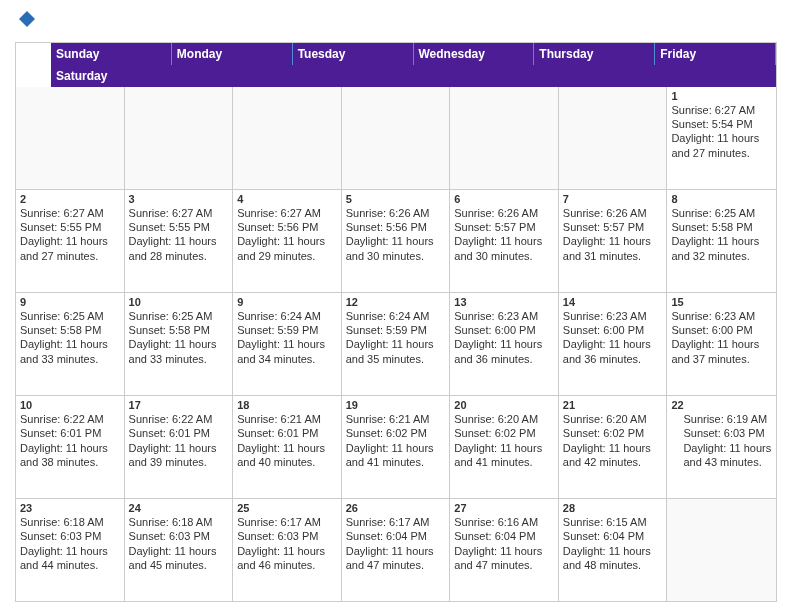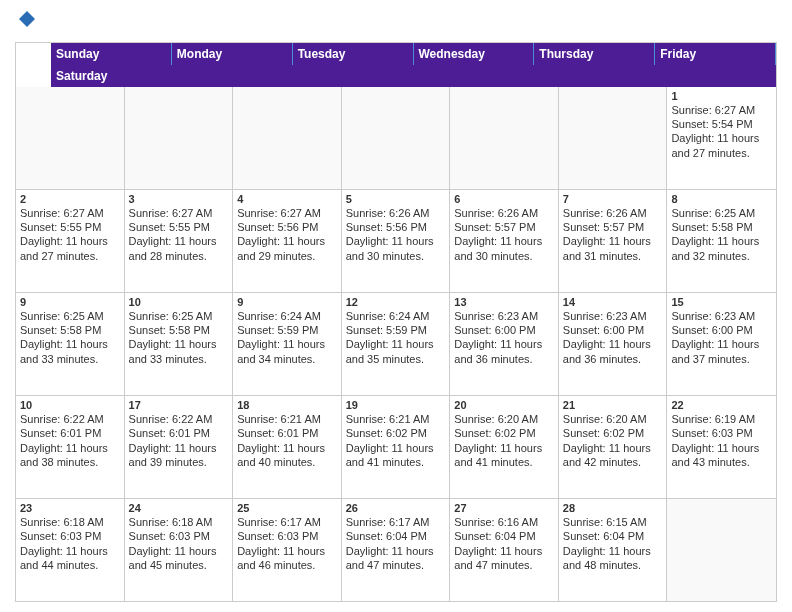--- a/index.html
+++ b/index.html
@@ -297,21 +297,21 @@
           </div>
           <div class="cal-cell">
             <div class="day-num">21</div>
             <div class="cell-text" style="white-space: pre-line;">Sunrise: 6:20 AM
 Sunset: 6:02 PM
 Daylight: 11 hours
 and 42 minutes.</div>
           </div>
           <div class="cal-cell">
             <div class="day-num">22</div>
-            <div class="cell-text" style="white-space: pre-line;">Sunrise: 6:19 AM
+            <div class="cell-text" style="white-space: pre-line; margin-left: 12px;">Sunrise: 6:19 AM
 Sunset: 6:03 PM
 Daylight: 11 hours
 and 43 minutes.</div>
           </div>
         </div>
         <div class="cal-row">
           <div class="cal-cell">
             <div class="day-num">23</div>
             <div class="cell-text" style="white-space: pre-line;">Sunrise: 6:18 AM
 Sunset: 6:03 PM

